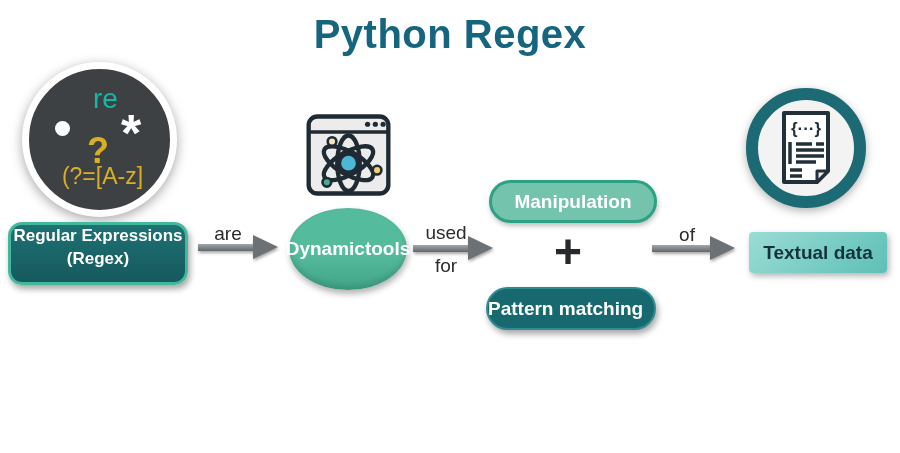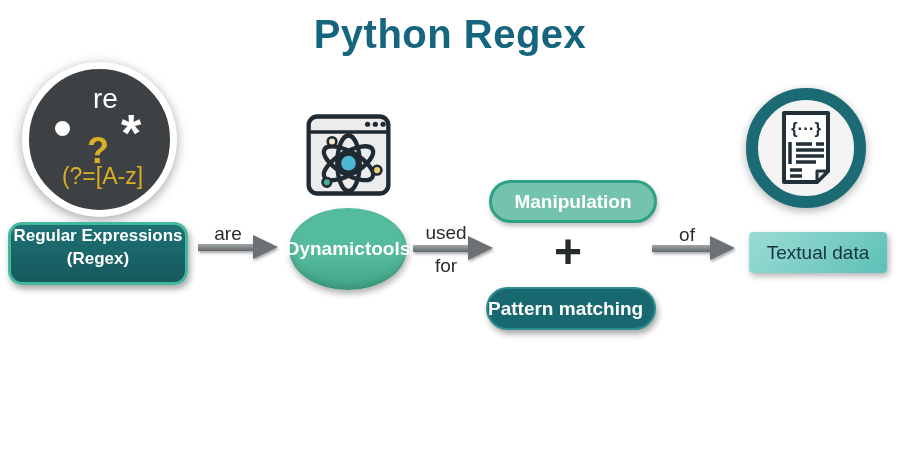--- a/index.html
+++ b/index.html
@@ -16,21 +16,21 @@
     color:#15657f; letter-spacing:0.5px;
   }
 
   
   .badge {
     position:absolute; left:22px; top:62px; width:155px; height:155px;
     border-radius:50%; background:#3e4143; border:7px solid #ffffff;
     box-shadow:0 3px 12px rgba(0,0,0,0.35);
   }
   .badge span { position:absolute; line-height:1; }
-  .badge .sym-re   { left:64px; top:16px; font-size:28px; color:#ffffff; }
+  .badge .sym-re   { left:64px; top:16px; font-size:28px; color:#14b8a6; }
   .badge .sym-dot  { left:26px; top:52px; width:15px; height:15px; border-radius:50%; background:#ffffff; }
   .badge .sym-star { left:92px; top:38px; font-size:52px; font-weight:bold; color:#ffffff; }
   .badge .sym-q    { left:58px; top:64px; font-size:36px; font-weight:bold; color:#d9af25; }
   .badge .sym-look { left:0; top:96px; width:100%; text-align:center; padding-left:6px;
                      font-size:23px; color:#d9af25; }
 
   
   .node-regex {
     position:absolute; left:8px; top:222px; width:180px; height:63px;
     background:linear-gradient(180deg,#1e7174,#16595d);
@@ -59,21 +59,21 @@
     background:#17696f; border:2px solid #2f8d90; border-radius:22px;
     box-shadow:2px 4px 6px rgba(0,0,0,0.35);
     display:flex; justify-content:flex-start; align-items:center;
     color:#ffffff; font-weight:bold; font-size:19px;
   }
   .node-textual {
     position:absolute; left:749px; top:232px; width:138px; height:41px;
     background:linear-gradient(135deg,#9adcd4,#5ec0b7);
     border-radius:4px; box-shadow:2px 3px 6px rgba(0,0,0,0.3);
     display:flex; justify-content:center; align-items:center;
-    color:#14333c; font-weight:normal; font-size:19px;
+    color:#14333c; font-weight:bold; font-size:19px;
   }
   .plus-sign {
     position:absolute; left:545px; top:228px; width:46px;
     text-align:center; font-size:48px; font-weight:bold; color:#262a2a; line-height:1;
   }
 
   
   .arrow { position:absolute; display:flex; align-items:center;
            filter:drop-shadow(1px 2px 1.5px rgba(0,0,0,0.35)); }
   .arrow .shaft { height:7px; background:linear-gradient(180deg,#a2a8aa,#61676a); }

